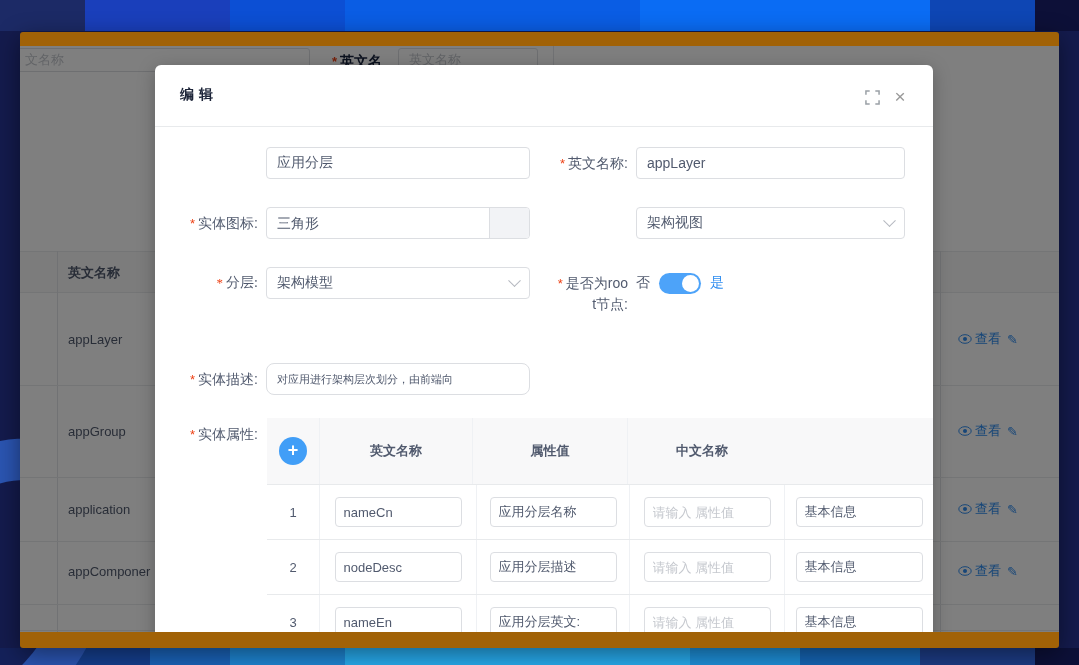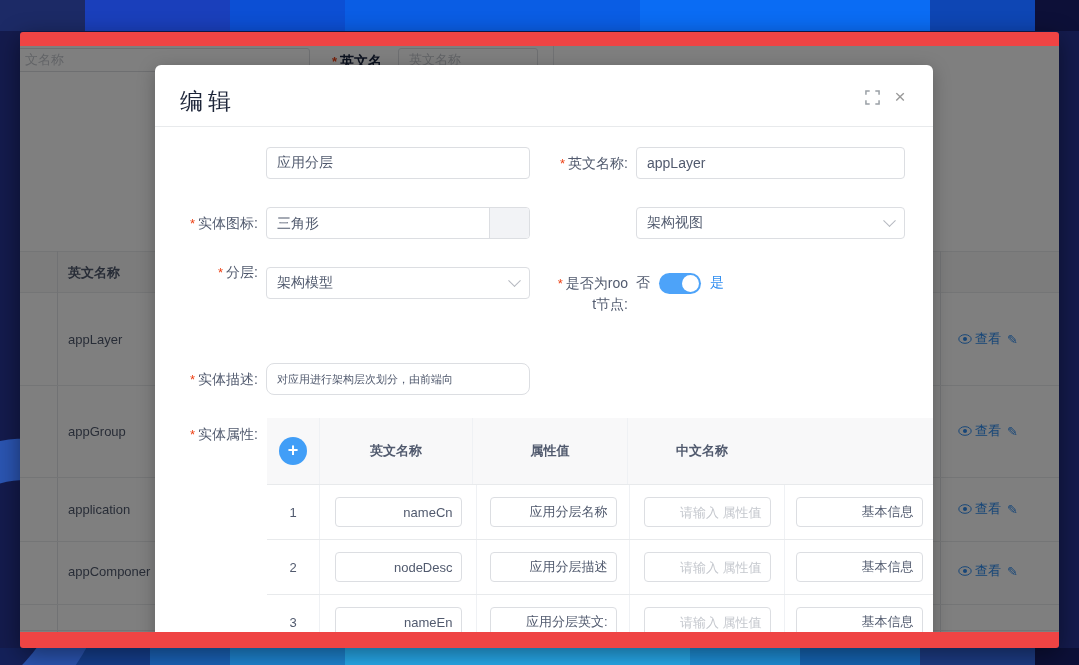--- a/index.html
+++ b/index.html
@@ -3,21 +3,21 @@
 <meta charset="utf-8">
 <style>
   * { margin:0; padding:0; box-sizing:border-box; }
   body { font-family:"Liberation Sans","DejaVu Sans",sans-serif; background:#0d1240; }
   .desktop { position:relative; width:1079px; height:665px; overflow:hidden;
              background:#141b4d; font-family:"Liberation Sans","DejaVu Sans",sans-serif; }
   .accent { position:absolute; }
   .swoosh { position:absolute; left:-128px; top:430px; width:230px; height:320px;
             border:42px solid #2b55b2; border-radius:50%; transform:rotate(28deg); }
   .browser-window { position:absolute; left:20px; top:32px; width:1039px; height:616px;
-                    background:#ef4444; border-radius:3px; box-shadow:0 6px 24px rgba(0,0,0,.45); }
+                    background:#a16207; border-radius:3px; box-shadow:0 6px 24px rgba(0,0,0,.45); }
   .content { position:absolute; left:0; top:14px; width:1039px; height:586px;
              overflow:hidden; background:#fff; }
 
   
   .bg-page { position:absolute; inset:0; }
   .flt-input { position:absolute; height:24px; border:1px solid #dcdee2; border-radius:3px;
                background:#fff; font-size:13px; color:#c5c8ce; display:flex; align-items:center; }
   .flt-label { position:absolute; font-size:14px; font-weight:bold; color:#17233d; }
   .req { color:#ed4014; margin-right:3px; font-size:13px; }
   .vline { position:absolute; width:1px; background:#e3e5e8; }
@@ -28,21 +28,21 @@
   .bg-cell { position:absolute; left:48px; font-size:13px; color:#515a6e; }
   .bg-actions { position:absolute; left:938px; display:flex; align-items:center; gap:6px;
                 color:#2d8cf0; font-size:13px; white-space:nowrap; }
   .bg-actions .lnk { cursor:pointer; display:flex; align-items:center; gap:3px; }
 
   
   .overlay { position:absolute; left:0; top:0; width:1039px; height:586px; background:rgba(0,0,0,.5); }
   .modal { position:absolute; left:135px; top:19px; width:778px; height:660px;
            background:#fff; border-radius:6px; box-shadow:0 4px 18px rgba(0,0,0,.25); }
   .modal-header { position:relative; height:62px; border-bottom:1px solid #e8eaec; }
-  .modal-title { position:absolute; left:25px; top:21px; font-size:23px; font-weight:normal;
+  .modal-title { position:absolute; left:25px; top:21px; font-size:14px; font-weight:bold;
                  color:#1c2438; letter-spacing:5px; }
   .hdr-icon { position:absolute; top:23px; width:18px; height:18px; display:flex;
               align-items:center; justify-content:center; color:#999; cursor:pointer; }
   .close-x { font-size:19px; line-height:18px; }
 
   .lbl { position:absolute; width:103px; font-size:14px; color:#515a6e; text-align:right;
          line-height:32px; white-space:nowrap; }
   .lbl-wrap { position:absolute; width:72px; font-size:14px; color:#515a6e; text-align:right;
               line-height:20px; word-break:break-all; white-space:normal; }
   .ipt { position:absolute; height:32px; border:1px solid #dcdee2; border-radius:4px;
@@ -67,21 +67,21 @@
   .at-head { background:#f8f8f9; height:67px; }
   .at-body { height:55px; }
   .at-cell { display:flex; align-items:center; justify-content:center;
              border-right:1px solid #eff1f4; font-size:13px; color:#515a6e; }
   .at-cell:last-child { border-right:0; }
   .c0 { width:53px; } .c1 { width:157px; } .c2 { width:153px; } .c3 { width:155px; } .c4 { width:148px; }
   .at-head .at-cell { font-weight:bold; }
   .add-btn { width:28px; height:28px; border-radius:50%; background:#419ef7; color:#fff;
              font-size:18px; line-height:26px; text-align:center; cursor:pointer; }
   .cell-ipt { width:127px; height:30px; border:1px solid #dcdee2; border-radius:4px;
-              font-size:13px; color:#515a6e; padding:0 8px; text-align:right; outline:none;
+              font-size:13px; color:#515a6e; padding:0 8px; text-align:left; outline:none;
               font-family:"Liberation Sans","DejaVu Sans",sans-serif; }
   .cell-ipt::placeholder { color:#c5c8ce; }
   .eye-svg, .fs-svg { display:block; }
 </style>
 </head>
 <body>
 
 <div class="desktop">
 
   <div class="accent" style="left:0;top:0;width:1079px;height:31px;background:#0d1240;"></div>
@@ -216,21 +216,21 @@
         </div>
         <div class="ipt" style="left:111px;top:142px;width:264px;line-height:30px;">
           <span>三角形</span>
           <span class="addon"></span>
         </div>
         <div class="ipt sel" style="left:481px;top:142px;width:269px;">
           <span>架构视图</span>
           <span class="chev"></span>
         </div>
 
-        <div class="lbl" style="left:0;top:191px;">
+        <div class="lbl" style="left:0;top:202px;font-family:Liberation Serif, serif;">
           <span class="req">*</span><span>分层:</span>
         </div>
         <div class="ipt sel" style="left:111px;top:202px;width:264px;">
           <span>架构模型</span>
           <span class="chev"></span>
         </div>
         <div class="lbl-wrap" style="left:401px;top:208px;">
           <span class="req">*</span><span>是否为root节点:</span>
         </div>
         <div class="toggle-row" style="left:481px;top:202px;">

